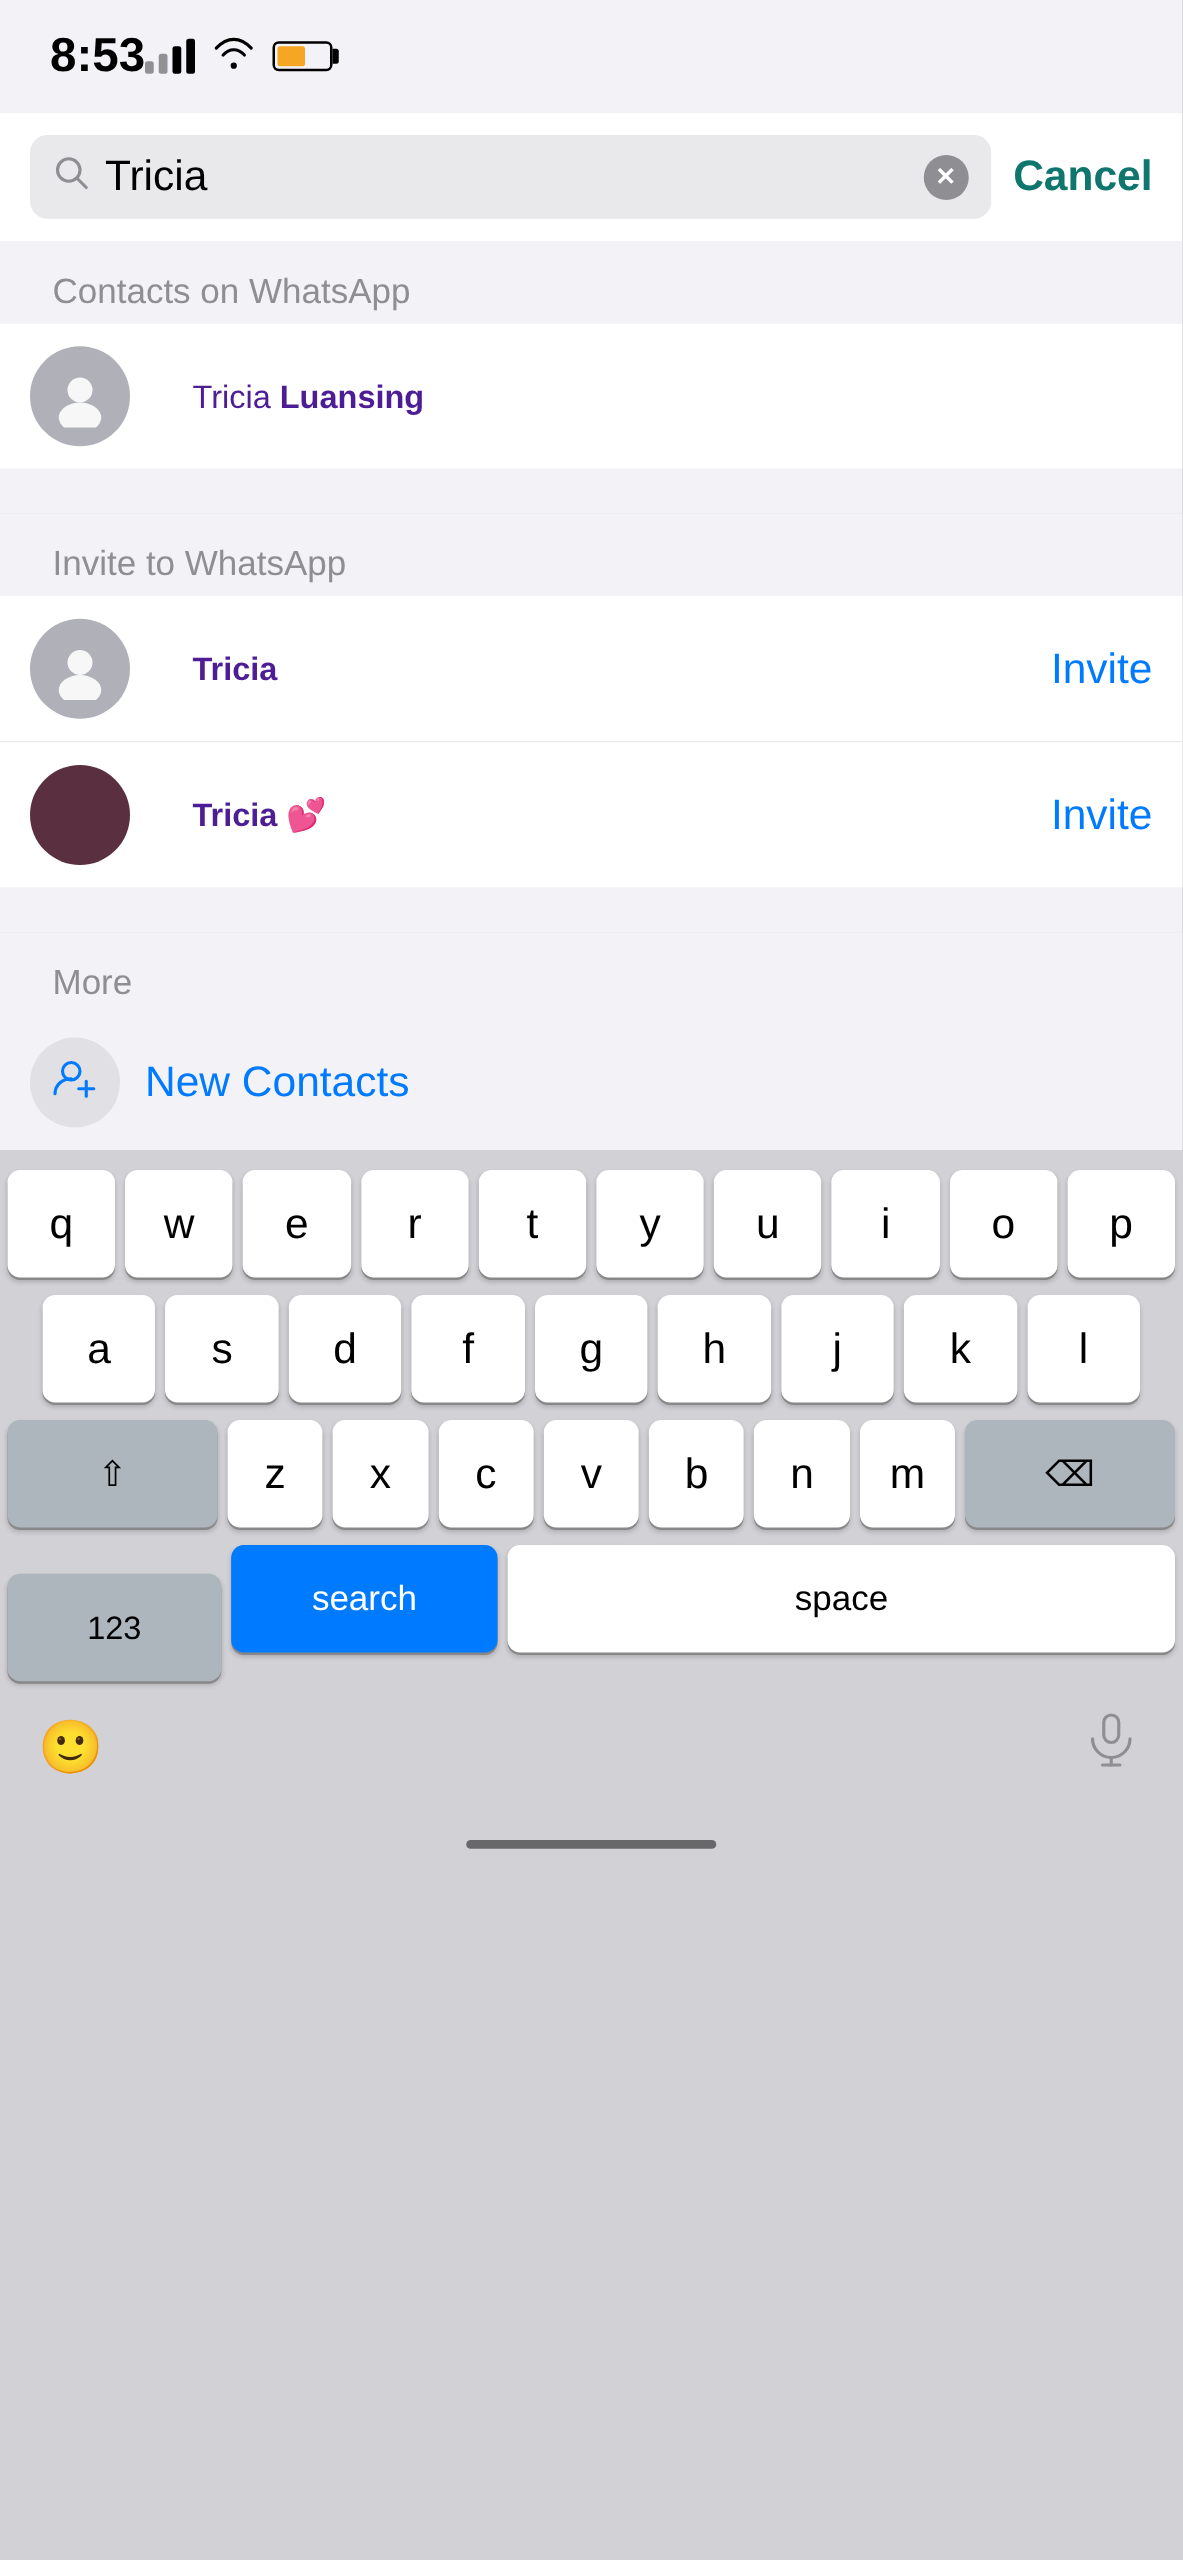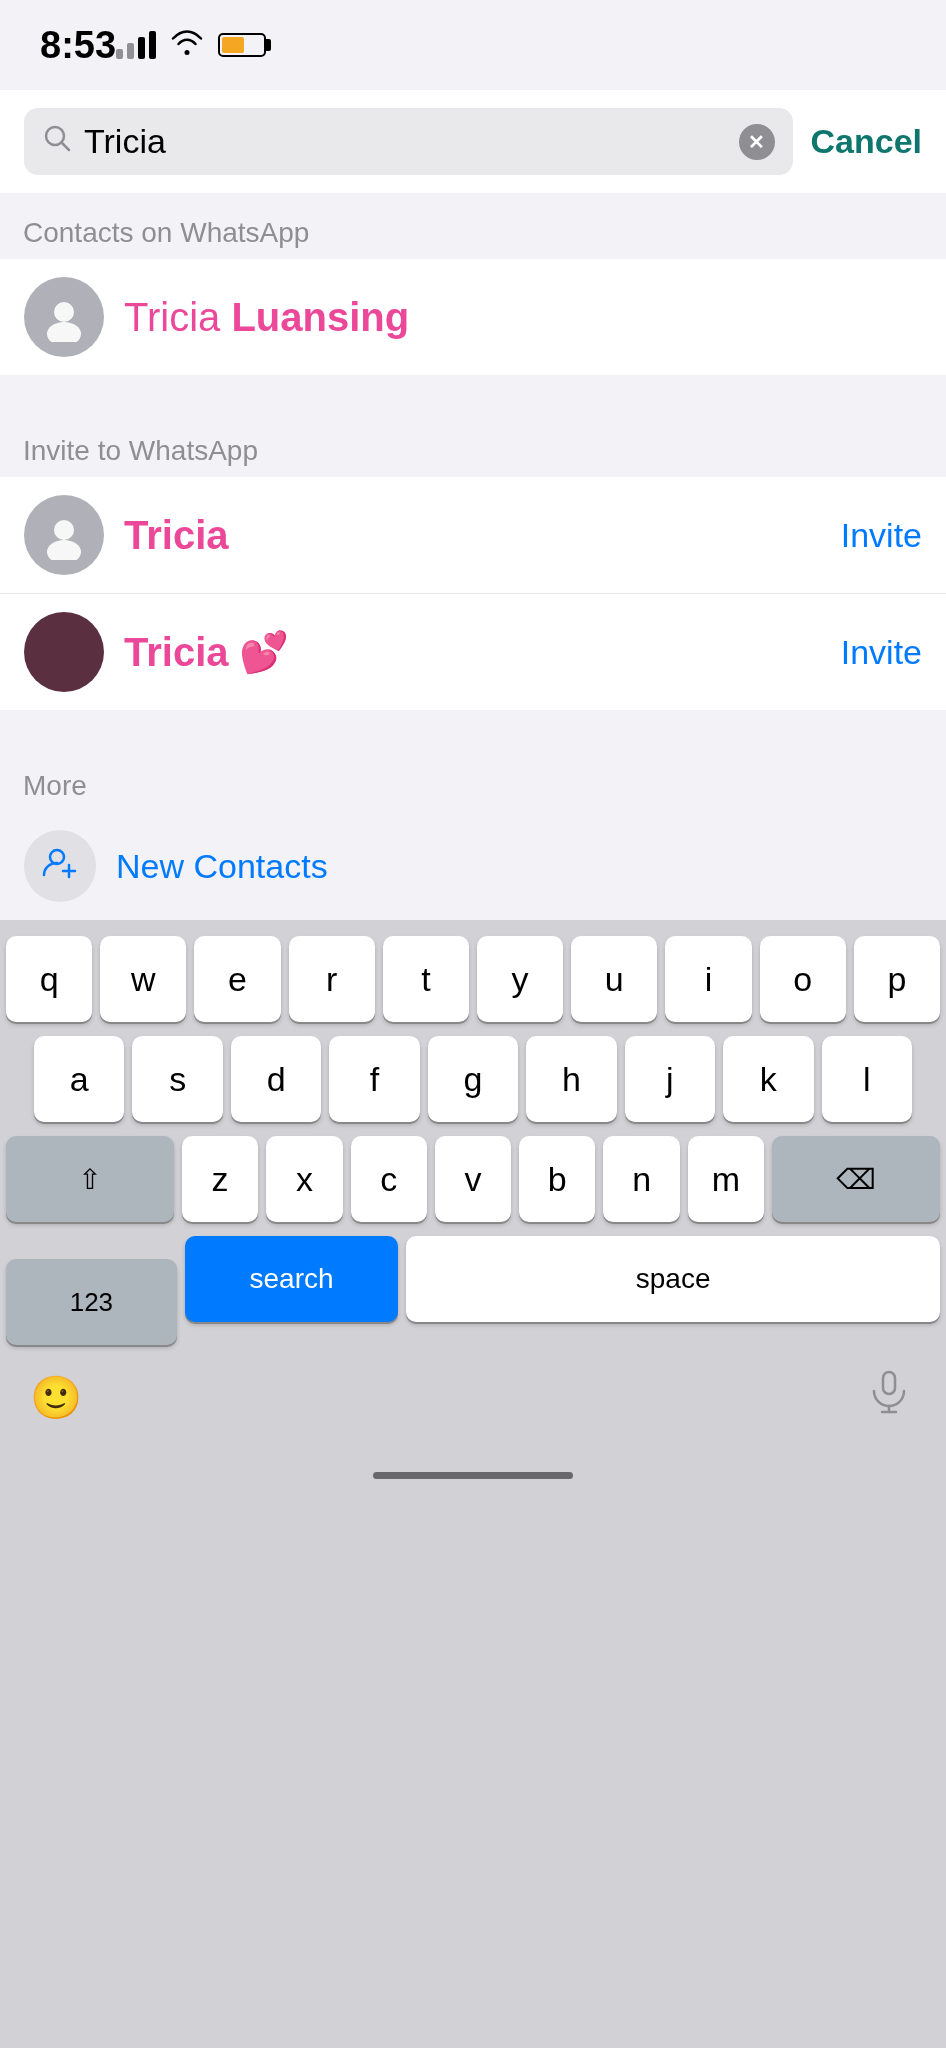--- a/index.html
+++ b/index.html
@@ -128,21 +128,21 @@
       font-weight: 700;
     }
 
     
     .section-bg {
       background: #f2f2f7;
     }
 
     
     .section-header {
-      padding: 24px 30px 10px 23px;
+      padding: 24px 30px 10px 42px;
       font-size: 28px;
       color: #8e8e93;
       font-weight: 400;
       background: #f2f2f7;
     }
 
     
     .contacts-section {
       background: #fff;
     }
@@ -171,23 +171,24 @@
       flex-shrink: 0;
       overflow: hidden;
     }
     .avatar-photo-tricia2 {
       background: #5a3040;
     }
     .contact-info {
       flex: 1;
     }
     .contact-name {
-      font-size: 40px;
-      color: #ec4899;
+      font-size: 26px;
+      color: #4c1d95;
       font-weight: 400;
+      margin-left: 30px;
     }
     .contact-name strong {
       font-weight: 700;
     }
     .contact-status {
       font-size: 28px;
       color: #8e8e93;
       margin-top: 4px;
     }
     .invite-btn {

